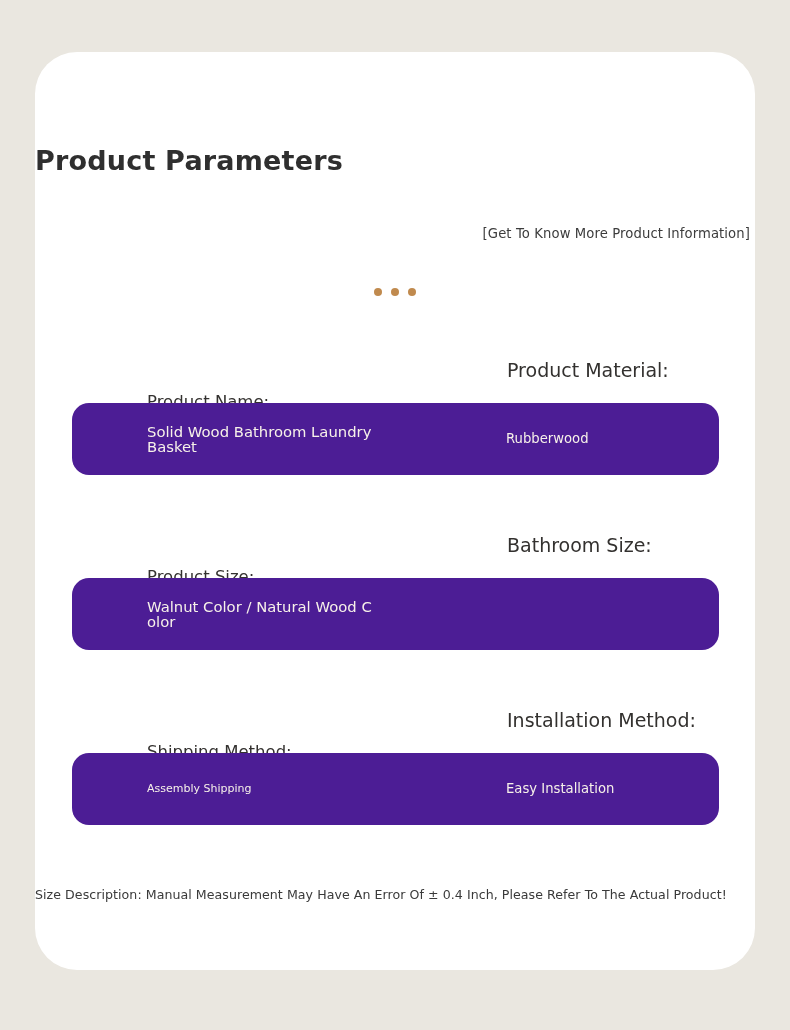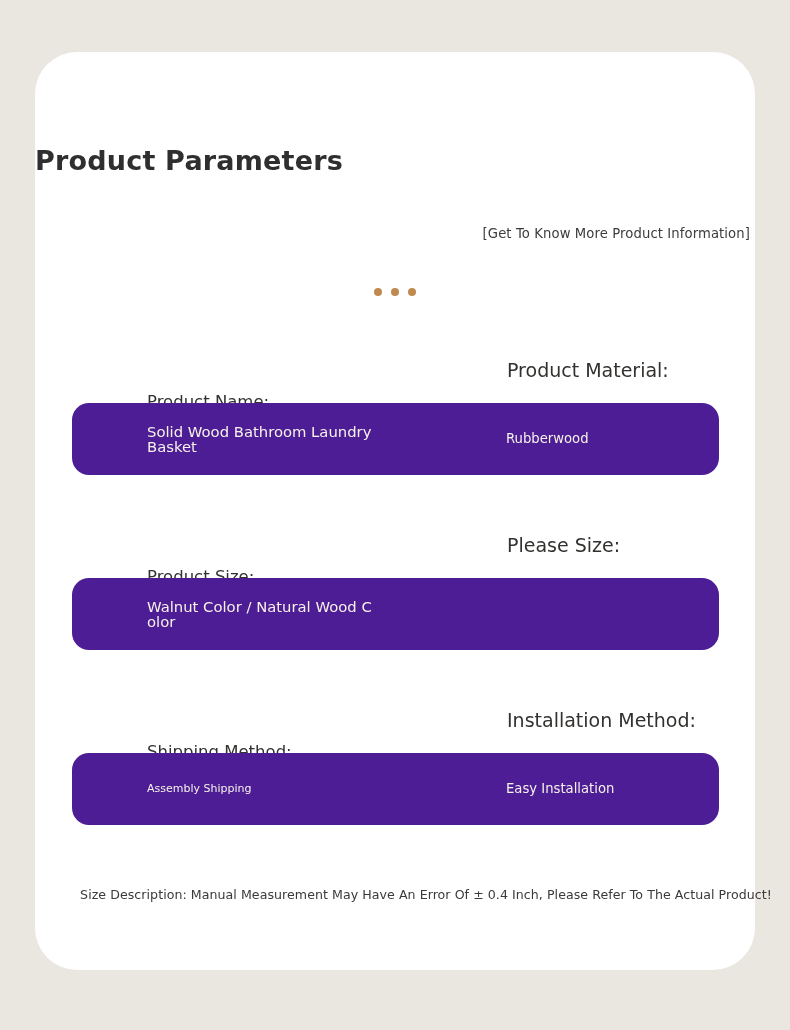--- a/index.html
+++ b/index.html
@@ -135,25 +135,23 @@
     line-height: 1.25;
     color: #f7f1e9;
   }
 
   
   .note {
     position: absolute;
     left: 0;
     top: 835px;
     width: 720px;
-    text-align: center;
     font-size: 12.6px;
     color: #3a3a3a;
     letter-spacing: 0.05px;
-    padding-left: 31px;
   }
 </style>
 </head>
 <body>
 
 <div class="page">
 
   <div class="card">
 
     <div class="title">Product Parameters</div>
@@ -170,21 +168,21 @@
       <div class="label-left">Product Name:</div>
       <div class="label-right">Product Material:</div>
       <div class="bar">
         <div class="value-left">Solid Wood Bathroom Laundry Basket</div>
         <div class="value-right">Rubberwood</div>
       </div>
     </div>
 
     <div class="row row-2">
       <div class="label-left">Product Size:</div>
-      <div class="label-right">Please Size:</div>
+      <div class="label-right">Bathroom Size:</div>
       <div class="bar">
         <div class="value-left">Walnut Color / Natural Wood Color</div>
       </div>
     </div>
 
     <div class="row row-3">
       <div class="label-left">Shipping Method:</div>
       <div class="label-right">Installation Method:</div>
       <div class="bar">
         <div class="value-left single">Assembly Shipping</div>

